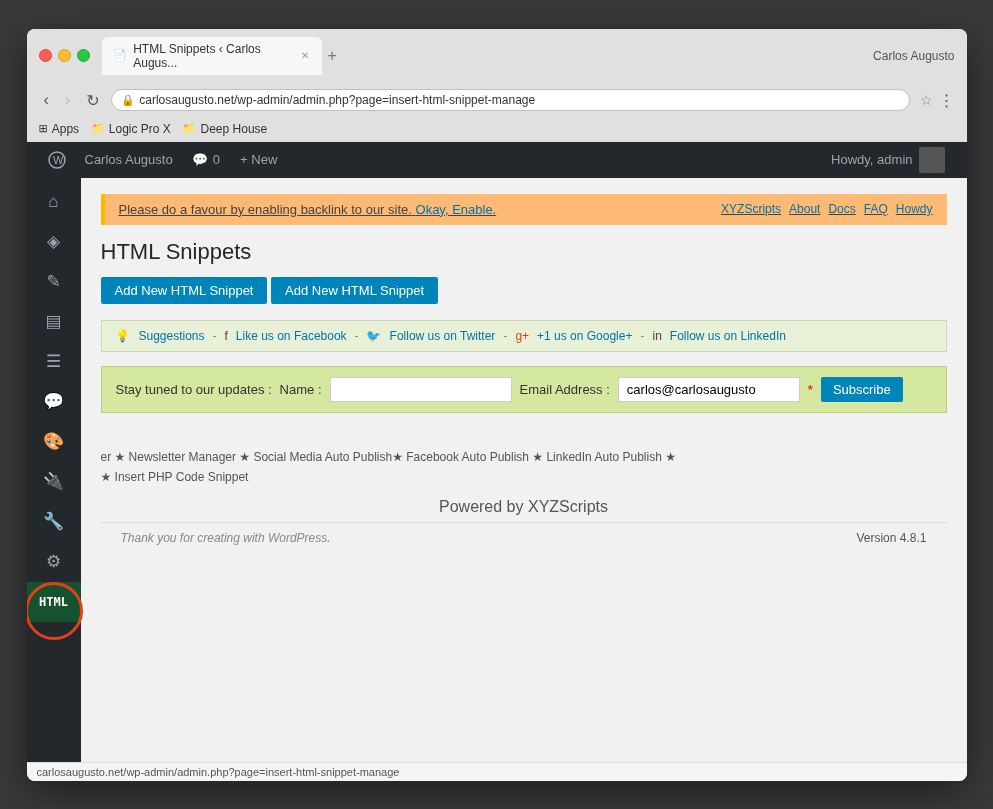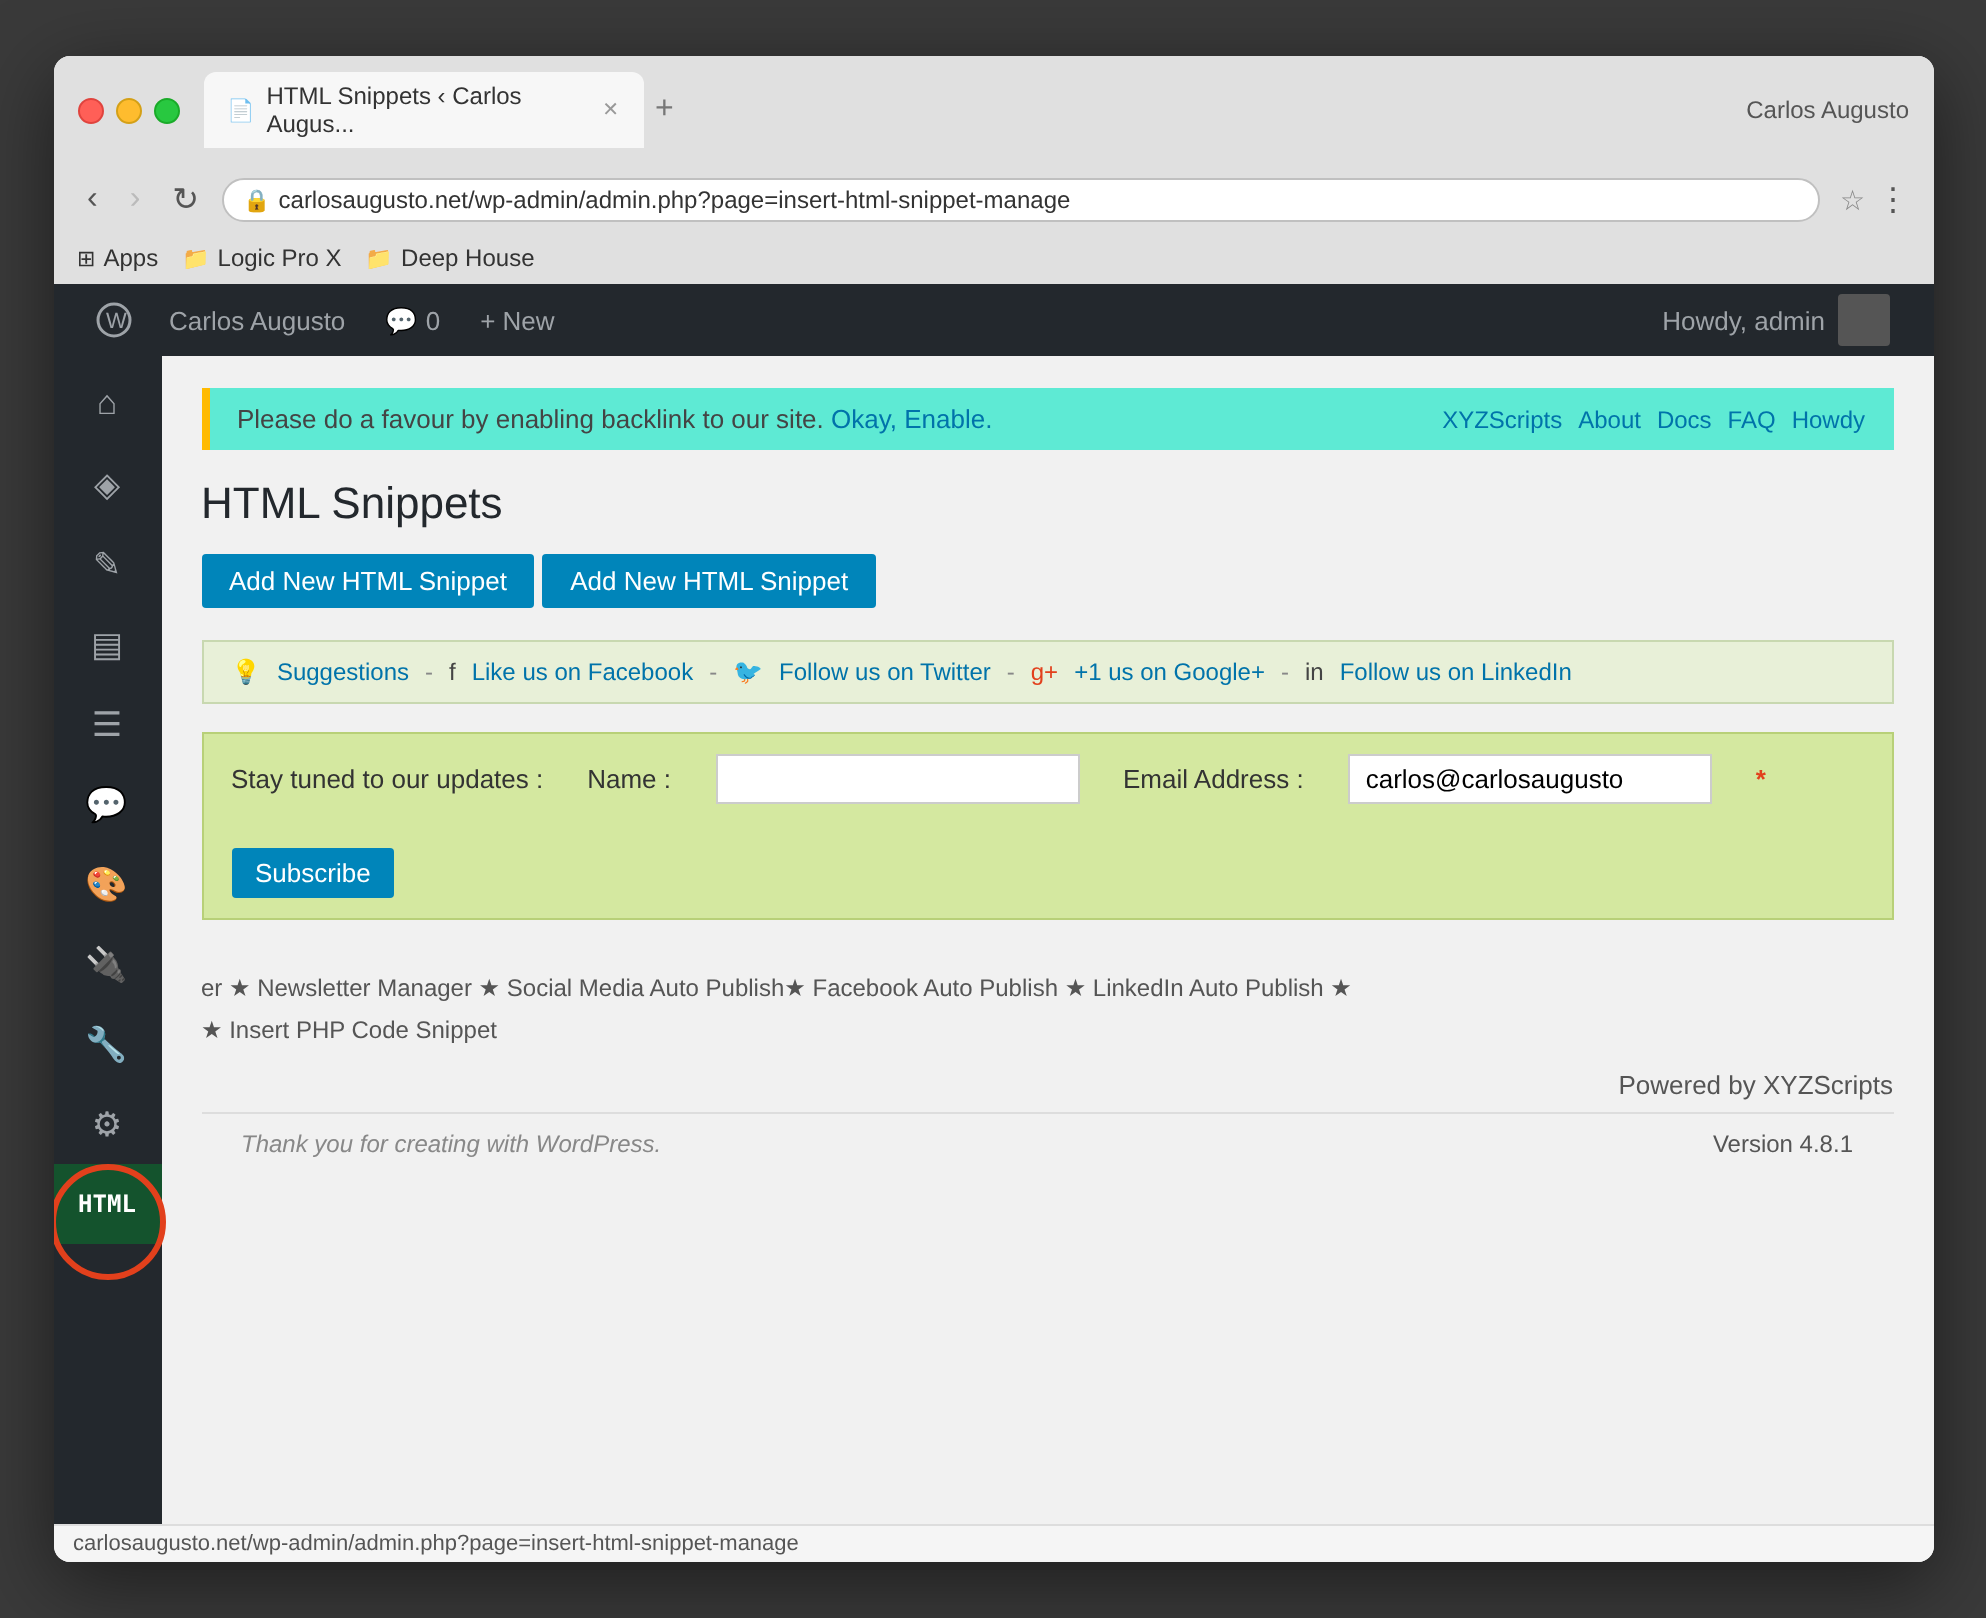--- a/index.html
+++ b/index.html
@@ -219,29 +219,30 @@
     .sidebar-icon.active { background: #0073aa; color: white; }
     
     .main-content {
       flex: 1;
       background: #f1f1f1;
       overflow-y: auto;
       padding: 16px 20px;
     }
     
     .plugin-notice {
-      background: #5eead4;
+      background: #fdba74;
       border-left: 4px solid #ffba00;
       padding: 8px 14px;
       margin-bottom: 14px;
       font-size: 13px;
       color: #444;
       display: flex;
       align-items: center;
       justify-content: space-between;
+      text-decoration: underline;
     }
     .plugin-notice a { color: #0073aa; text-decoration: none; }
     .plugin-notice-right {
       display: flex;
       gap: 8px;
       font-size: 12px;
       color: #555;
     }
     .plugin-notice-right a { color: #0073aa; text-decoration: none; font-size: 12px; }
     
@@ -299,26 +300,26 @@
       gap: 8px;
       flex-wrap: wrap;
     }
     .social-bar a { color: #0073aa; text-decoration: none; }
     .social-bar .sep { color: #888; }
     
     .subscribe-bar {
       background: #d4e8a0;
       border: 1px solid #b8d078;
       padding: 10px 14px;
-      margin-bottom: 4px;
+      margin-bottom: 14px;
       font-size: 13px;
       color: #444;
       display: flex;
       align-items: center;
-      gap: 22px;
+      gap: 8px;
       flex-wrap: wrap;
     }
     .subscribe-bar input[type="text"] {
       border: 1px solid #ccc;
       padding: 4px 8px;
       font-size: 13px;
       width: 182px;
     }
     .subscribe-bar label { font-size: 13px; color: #333; }
     .btn-subscribe {
@@ -332,22 +333,22 @@
     }
     
     .plugins-footer {
       font-size: 12px;
       color: #555;
       line-height: 1.7;
       margin-bottom: 10px;
     }
     
     .powered-by {
-      text-align: right;
-      font-size: 13px;
+      text-align: center;
+      font-size: 16px;
       color: #555;
       margin-bottom: 6px;
     }
     
     .wp-footer {
       display: flex;
       justify-content: space-between;
       align-items: center;
       padding: 8px 20px;
       background: #f1f1f1;

